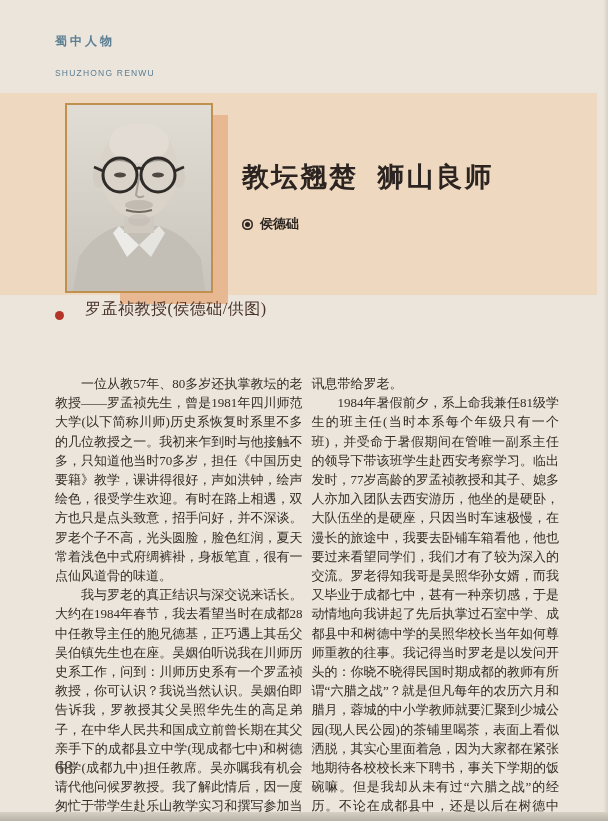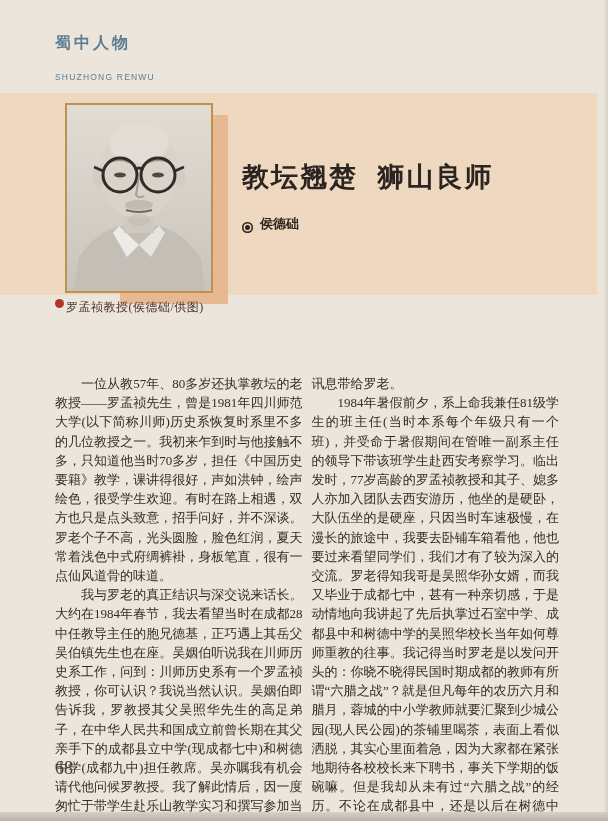--- a/index.html
+++ b/index.html
@@ -24,44 +24,44 @@
   }
   
   .edge-bottom { position:absolute; left:0; bottom:0; width:100%; height:9px;
     background:linear-gradient(#d6d0c5,#b9b2a5); }
   .edge-right { position:absolute; right:0; top:0; width:4px; height:100%;
     background:linear-gradient(to right,#e6e0d6,#d8d2c6); }
 
   
   .section-header { position:absolute; left:55px; top:33px; color:var(--header-blue,#5b7e93); }
   .section-title { font-family:Liberation Sans, sans-serif;
-    font-size:16px; font-weight:bold; letter-spacing:3px; }
+    font-size:12px; font-weight:bold; letter-spacing:3px; }
   .section-sub { font-family:"Liberation Sans","DejaVu Sans",sans-serif;
     font-size:8.5px; letter-spacing:1.2px; margin-top:18px; }
 
   
   .banner { position:absolute; left:0; top:93px; width:597px; height:202px;
     background:var(--banner-bg,#eed8bf); }
   .photo-shadow { position:absolute; left:120px; top:22px; width:108px; height:189px;
     background:var(--photo-shadow,#e8b893); }
   .photo { position:absolute; left:65px; top:10px; width:148px; height:190px;
     border:2px solid var(--photo-border,#c0904f); background:#d7d2ca; }
   .photo svg { display:block; width:100%; height:100%; }
-  .caption { position:absolute; left:55px; top:206px; font-size:12px;
-    color:#4a342a; letter-spacing:.5px; display:flex; align-items:flex-start; gap:2px; }
+  .caption { position:absolute; left:55px; top:206px; font-size:16px;
+    color:#4a342a; letter-spacing:.5px; display:flex; align-items:flex-end; gap:21px; }
   .caption .dot { width:9px; height:9px; border-radius:50%;
     background:var(--caption-red,#b5342a); flex:0 0 auto; }
 
   .title-block { position:absolute; left:242px; top:66px; }
   .article-title { font-family:"Liberation Sans","DejaVu Sans",sans-serif;
     font-size:27px; font-weight:bold; color:var(--title-ink,#2b2421);
     letter-spacing:2px; word-spacing:10px; }
   .article-subtitle { font-size:17px; color:#3a332d; margin-top:9px; padding-left:42px;
     letter-spacing:1px; }
-  .author-line { margin-top:20px; display:flex; align-items:flex-end; gap:7px;
+  .author-line { margin-top:20px; display:flex; align-items:center; gap:7px;
     font-family:"Liberation Sans","DejaVu Sans",sans-serif;
     font-size:13px; font-weight:bold; color:var(--title-ink,#2b2421); }
   .author-line .dot { width:11px; height:11px; border-radius:50%;
     background:radial-gradient(circle at 50% 50%, #2b2421 34%, #9a8succeeded 0%, #2b2421 100%);
     background:#2b2421; box-shadow: inset 0 0 0 1.5px #2b2421, inset 0 0 0 3px #e9d3ba;
     flex:0 0 auto; }
 
   
   .columns { position:absolute; left:55px; top:374px; width:504px;
     display:flex; gap:9px; }

